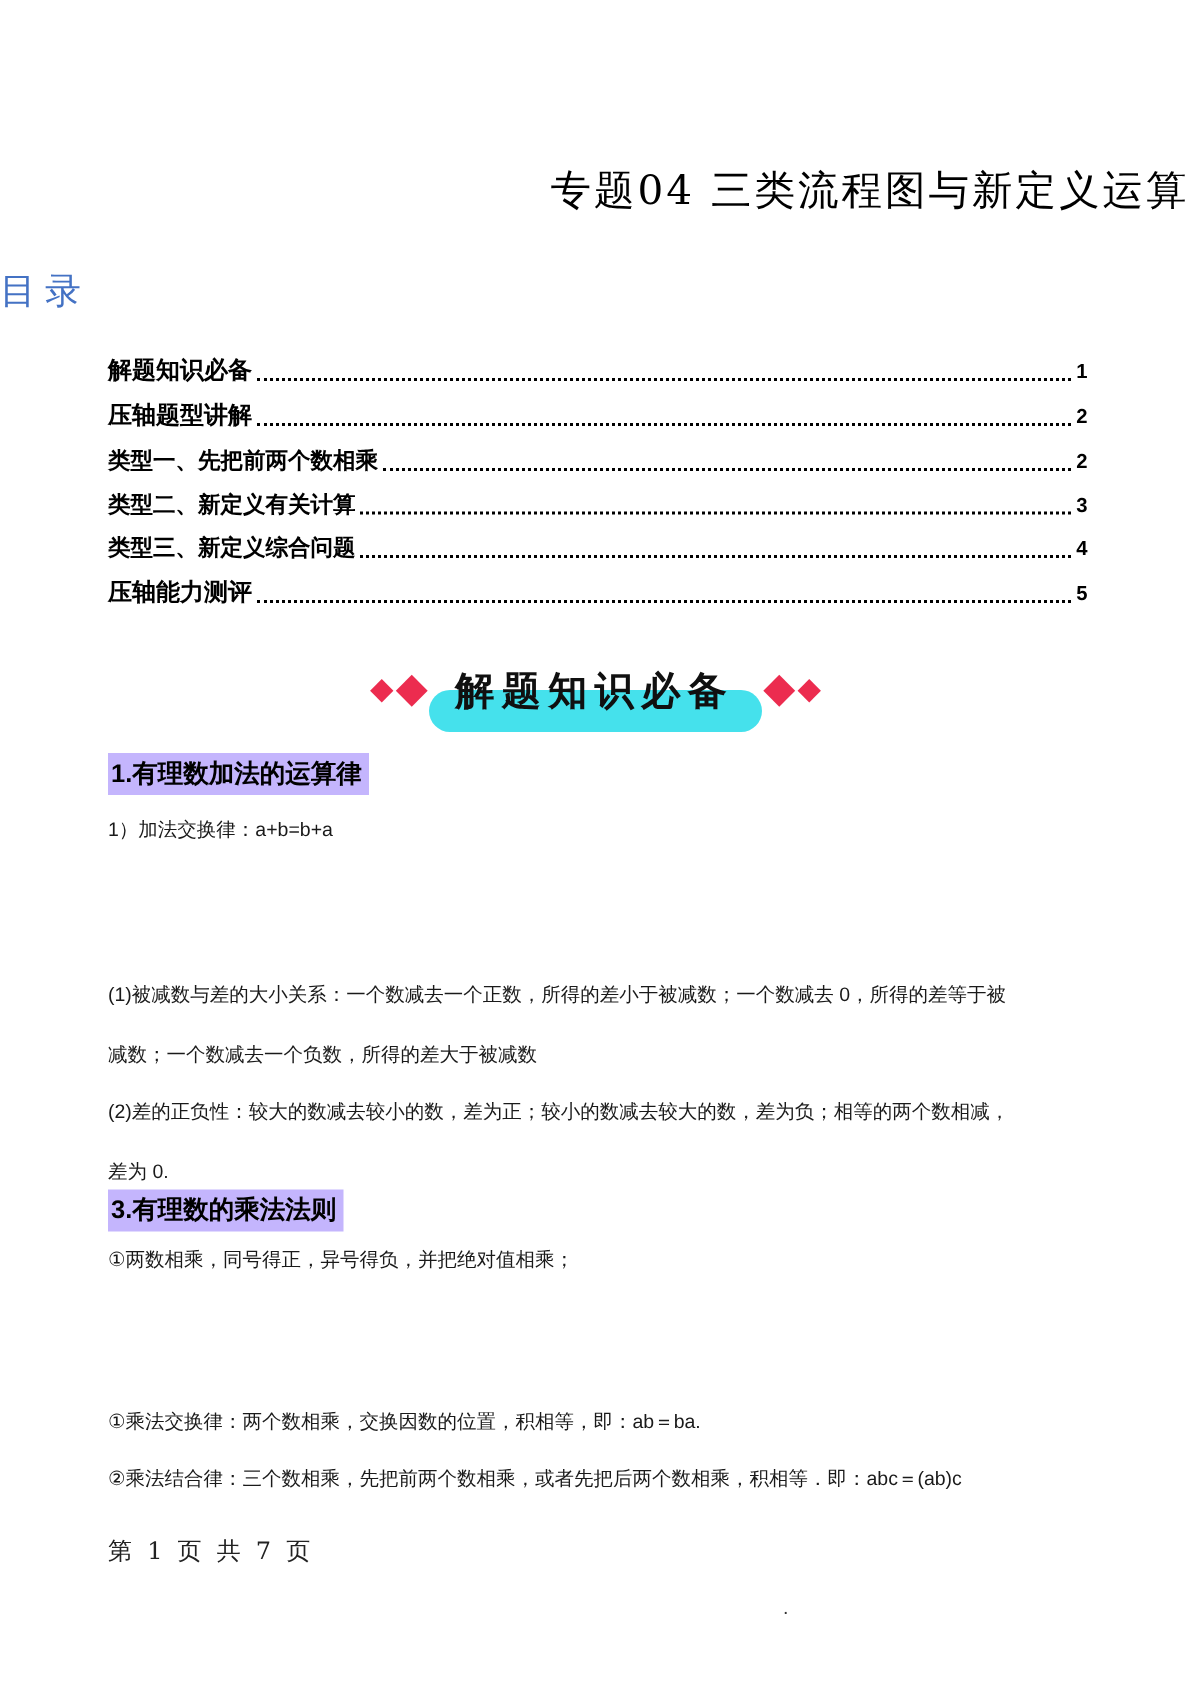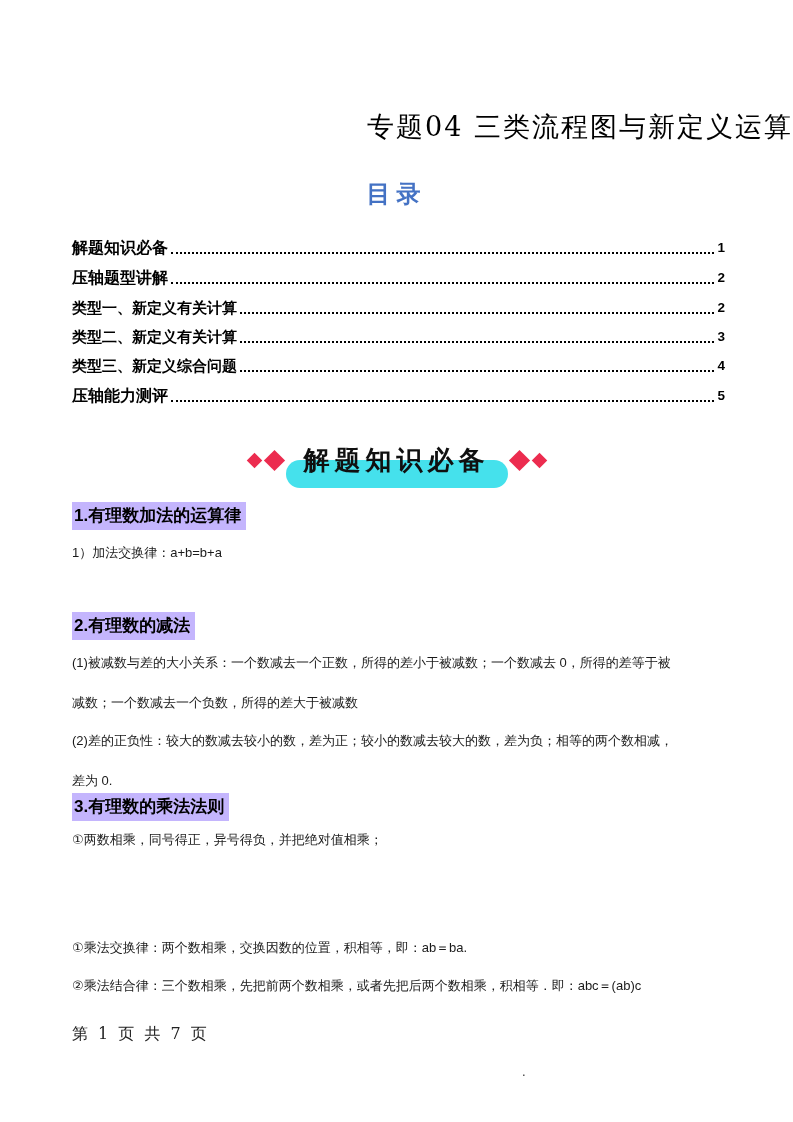--- a/index.html
+++ b/index.html
@@ -24,26 +24,24 @@
     letter-spacing: 2px;
     color: #000000;
     white-space: nowrap;
     margin-top: 17px;
   }
 
   
   .toc-title {
     position: absolute;
     top: 178px; left: 0; right: 0;
-    text-align: center;
     font-family: "DejaVu Serif", "Liberation Serif", serif;
     font-size: 24px;
     letter-spacing: 6px;
     color: #4472C4;
-    font-weight: bold;
   }
   .toc-row {
     position: absolute;
     left: 72px; right: 68px;
     height: 24px;
     display: flex;
     align-items: flex-end;
   }
   .toc-label {
     font-weight: bold;
@@ -156,21 +154,21 @@
     <span class="toc-label">解题知识必备</span>
     <span class="toc-leader"></span>
     <span class="toc-page">1</span>
   </div>
   <div class="toc-row lvl1" style="top:263px">
     <span class="toc-label">压轴题型讲解</span>
     <span class="toc-leader"></span>
     <span class="toc-page">2</span>
   </div>
   <div class="toc-row lvl2" style="top:293px">
-    <span class="toc-label">类型一、新定义有关计算</span>
+    <span class="toc-label">类型一、先把前两个数相乘</span>
     <span class="toc-leader"></span>
     <span class="toc-page">2</span>
   </div>
   <div class="toc-row lvl2" style="top:322px">
     <span class="toc-label">类型二、新定义有关计算</span>
     <span class="toc-leader"></span>
     <span class="toc-page">3</span>
   </div>
   <div class="toc-row lvl2" style="top:351px">
     <span class="toc-label">类型三、新定义综合问题</span>
@@ -196,23 +194,20 @@
       <span class="diamond large"></span>
       <span class="diamond small"></span>
     </span>
   </div>
 
   <div class="chip-row" style="top:502px">
     <span class="chip">1.有理数加法的运算律</span>
   </div>
   <div class="body-line" style="top:540px">1）加法交换律：a+b=b+a</div>
 
-  <div class="chip-row" style="top:612px">
-    <span class="chip">2.有理数的减法</span>
-  </div>
   <div class="body-line" style="top:650px">(1)被减数与差的大小关系：一个数减去一个正数，所得的差小于被减数；一个数减去 0，所得的差等于被</div>
   <div class="body-line" style="top:690px">减数；一个数减去一个负数，所得的差大于被减数</div>
   <div class="body-line" style="top:728px">(2)差的正负性：较大的数减去较小的数，差为正；较小的数减去较大的数，差为负；相等的两个数相减，</div>
   <div class="body-line" style="top:768px">差为 0.</div>
 
   <div class="chip-row" style="top:793px">
     <span class="chip">3.有理数的乘法法则</span>
   </div>
   <div class="body-line" style="top:827px">①两数相乘，同号得正，异号得负，并把绝对值相乘；</div>
 

